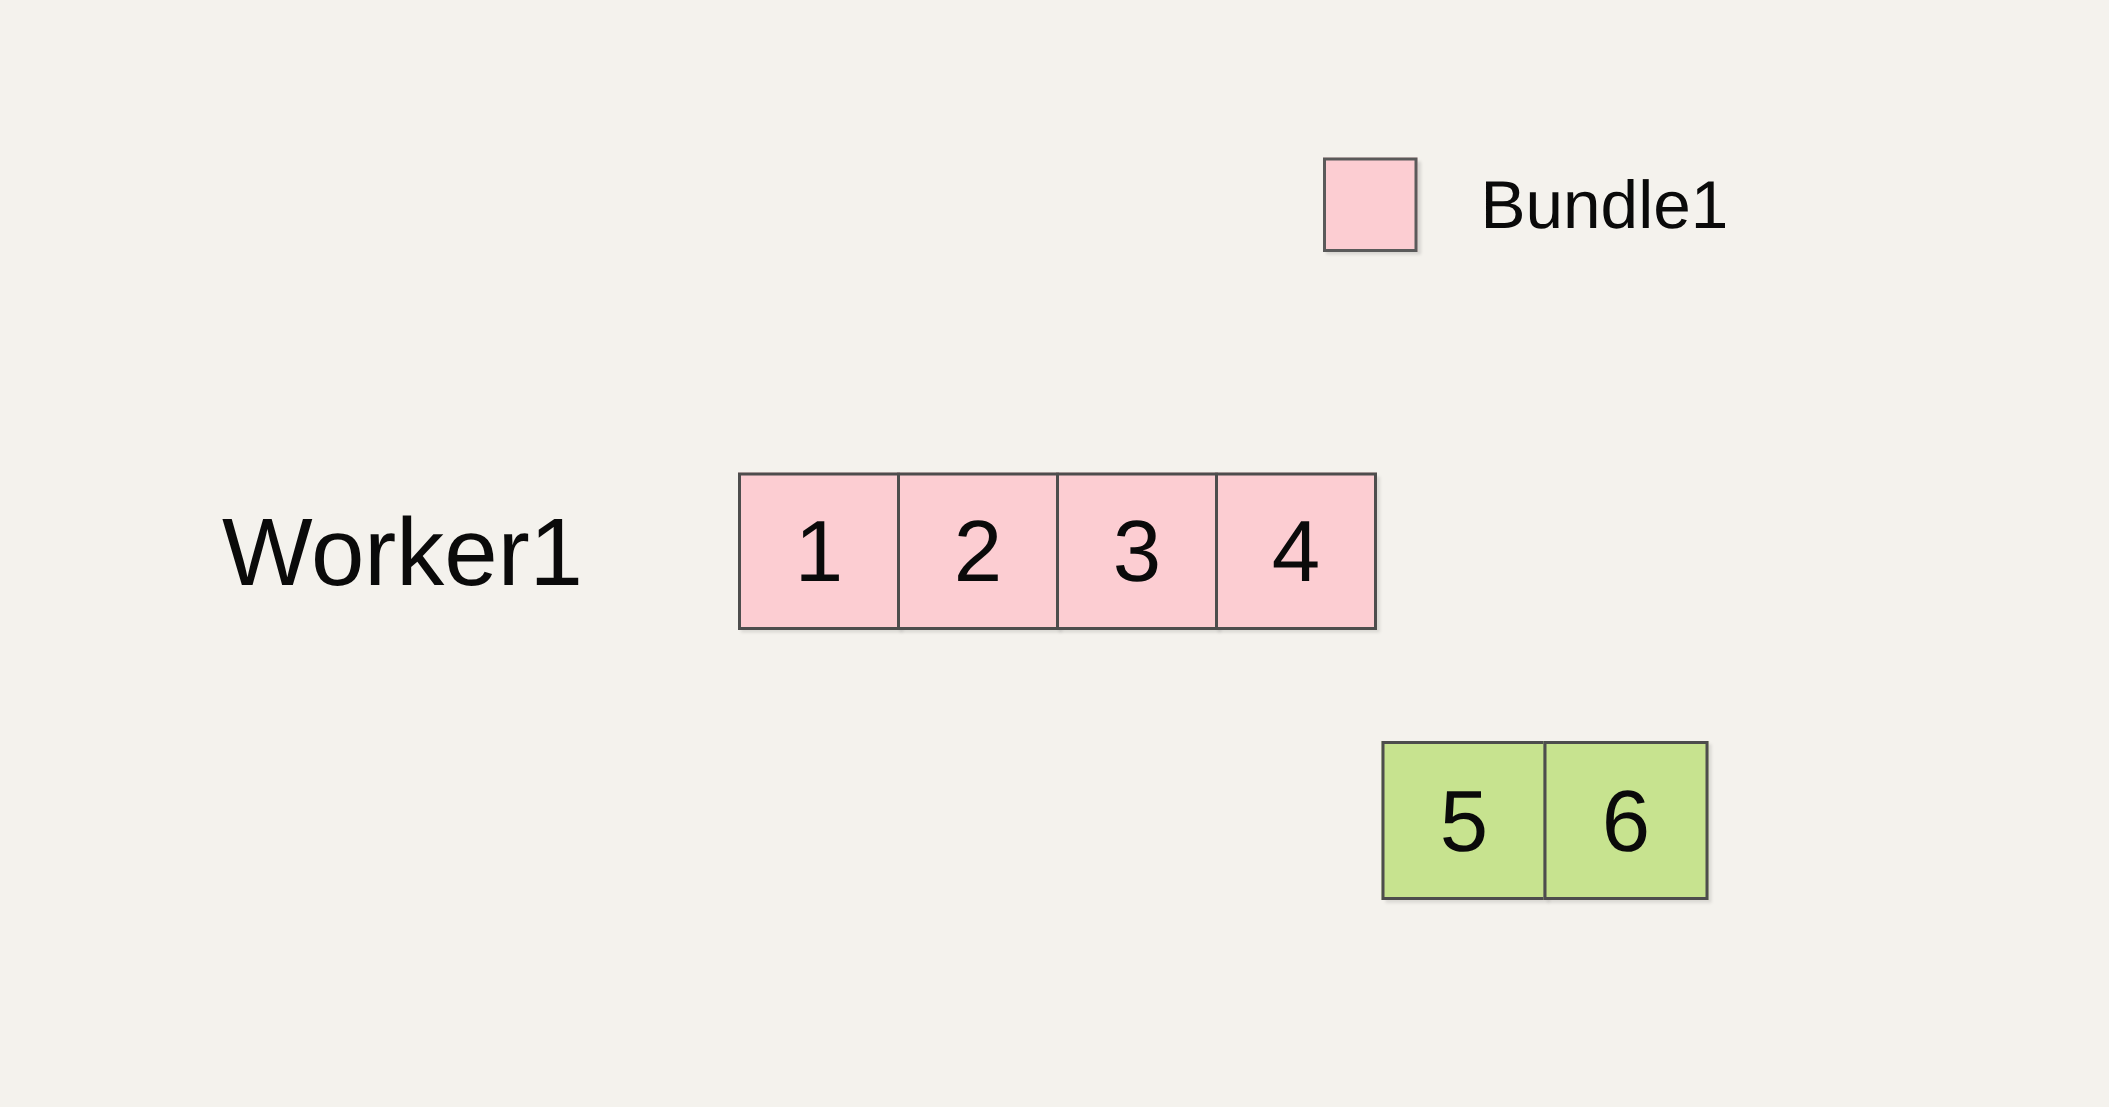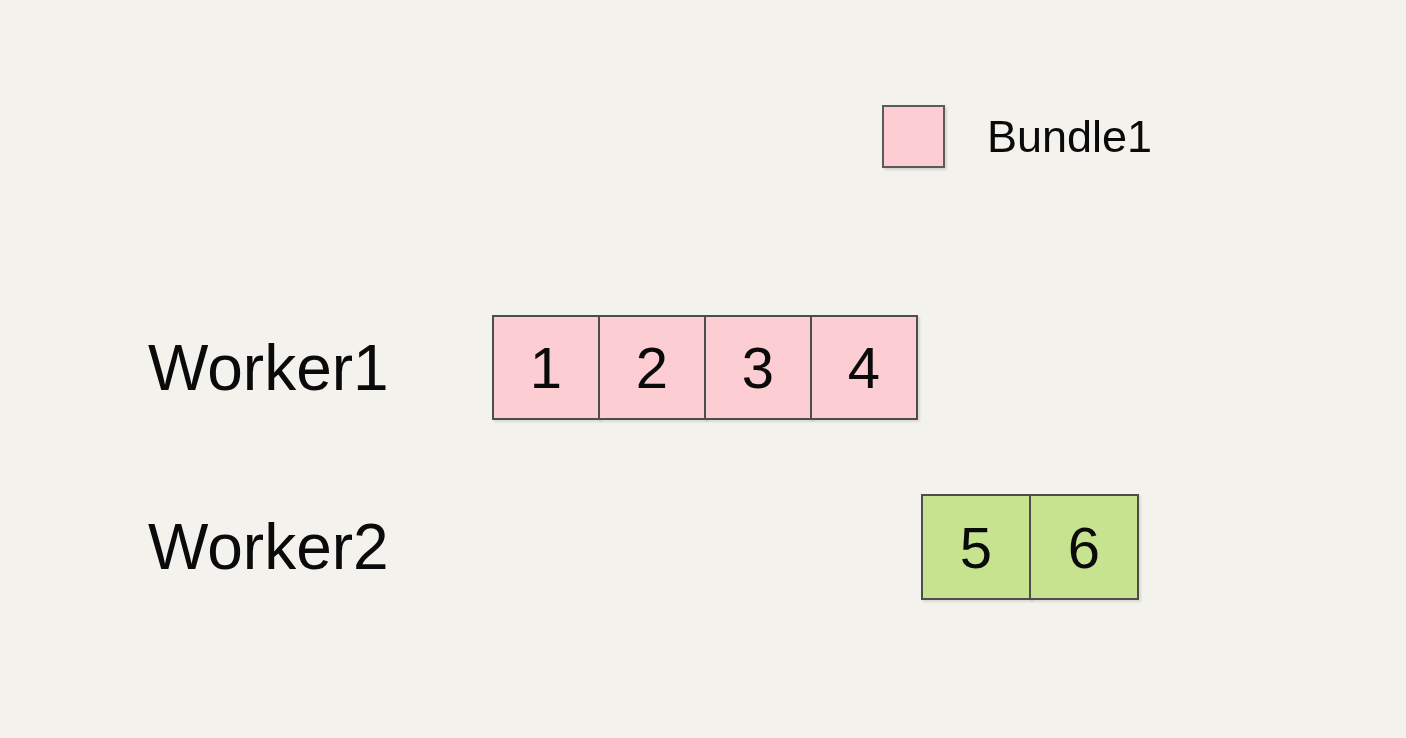--- a/index.html
+++ b/index.html
@@ -87,19 +87,18 @@
   </div>
 
   <div class="worker-label w1">Worker1</div>
   <div class="cells w1">
     <div class="cell" style="background-color: rgb(252, 205, 210);">1</div>
     <div class="cell" style="background-color: rgb(252, 205, 210);">2</div>
     <div class="cell" style="background-color: rgb(252, 205, 210);">3</div>
     <div class="cell" style="background-color: rgb(252, 205, 210);">4</div>
   </div>
 
-  <div class="worker-label w2">Worker2</div>
   <div class="cells w2">
     <div class="cell" style="background-color: rgb(199, 227, 143);">5</div>
     <div class="cell" style="background-color: rgb(199, 227, 143);">6</div>
   </div>
 
 </div>
 
 </body></html>

